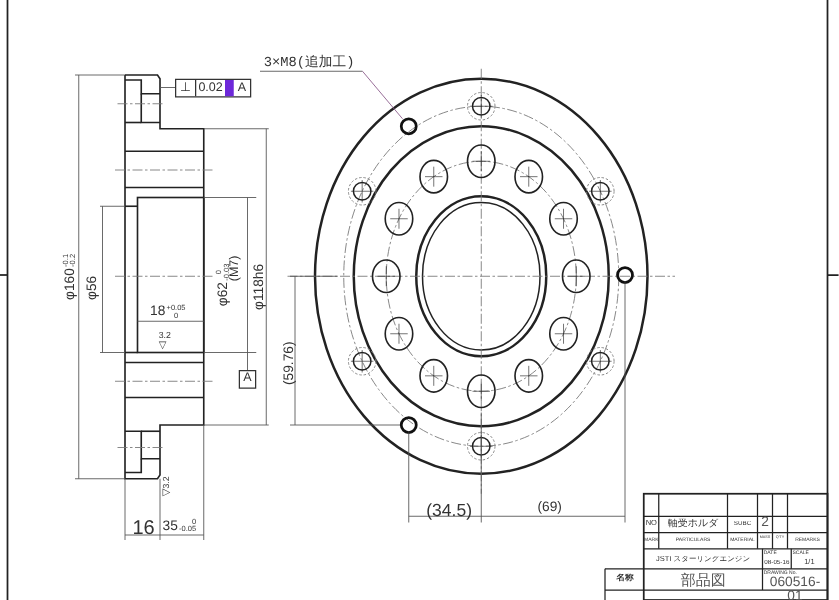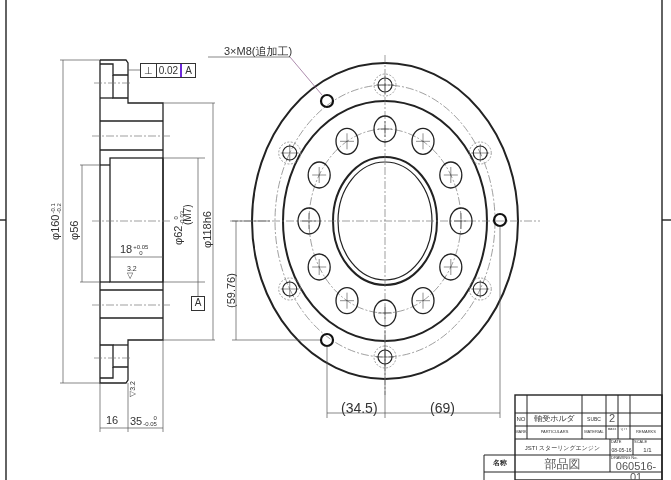--- a/index.html
+++ b/index.html
@@ -181,25 +181,25 @@
     <line x1="618" y1="395" x2="618" y2="439"></line>
     <line x1="630" y1="395" x2="630" y2="439"></line>
     <line x1="610" y1="439" x2="610" y2="472"></line>
     <line x1="633" y1="439" x2="633" y2="455"></line>
     <polyline points="484,455 515,455"></polyline>
     <line x1="484" y1="455" x2="484" y2="480"></line>
     <line x1="484" y1="472" x2="515" y2="472"></line>
   </g>
 </svg>
 
-<div class="lbl" style="left:224px;top:46px;font-size:11px;">3×M8(追加工)</div>
+<div class="lbl" style="left:211px;top:46px;font-size:11px;font-family:Liberation Mono, monospace;">3×M8(追加工)</div>
 
 <div style="position:absolute;left:140px;top:63px;height:13px;border:1px solid #333;display:flex;font-size:10px;color:#333;line-height:13px;background:#fff;">
   <span style="padding:0 3px;border-right:1px solid #333;">⊥</span>
-  <span style="padding:0 2px;border-right:2px solid #6d28d9;">0.02</span>
+  <span style="padding:0 2px;border-right:7px solid #6d28d9;">0.02</span>
   <span style="padding:0 3px;">A</span>
 </div>
 
 <div class="box" style="left:191px;top:296px;width:12px;height:13px;">A</div>
 
 <div class="lbl rot" style="left:50px;top:240px;font-size:11px;">
   <span>φ160</span><span style="display:inline-block;font-size:6px;vertical-align:middle;line-height:6px;margin-left:1px;"><span style="display:block">-0.1</span><span style="display:block">-0.2</span></span>
 </div>
 <div class="lbl rot" style="left:69px;top:240px;font-size:11px;">φ56</div>
 <div class="lbl rot" style="left:173px;top:245px;font-size:11px;">
@@ -210,28 +210,28 @@
 
 <div class="lbl" style="left:120px;top:244px;font-size:11px;">
   <span>18</span><span style="display:inline-block;font-size:6px;vertical-align:top;line-height:6px;margin-left:1px;"><span style="display:block">+0.05</span><span style="display:block;text-align:center">0</span></span>
 </div>
 <div class="lbl" style="left:127px;top:265px;font-size:7px;">
   <span>3.2</span><br><span style="font-size:8px;">▽</span>
 </div>
 <div class="lbl rot" style="left:129px;top:397px;font-size:7px;">
   <span style="font-size:8px;">▽</span><span>3.2</span>
 </div>
-<div class="lbl" style="left:106px;top:415px;font-size:11px;">16</div>
+<div class="lbl" style="left:106px;top:415px;font-size:16px;">16</div>
 <div class="lbl" style="left:130px;top:415px;font-size:11px;">
   <span>35</span><span style="display:inline-block;font-size:6px;vertical-align:bottom;line-height:6px;margin-left:1px;"><span style="display:block;text-align:right">0</span><span style="display:block">-0.05</span></span>
 </div>
 
 <div class="lbl rot" style="left:226px;top:308px;font-size:11px;">(59.76)</div>
 <div class="lbl" style="left:341px;top:401px;font-size:14px;">(34.5)</div>
-<div class="lbl" style="left:430px;top:401px;font-size:14px;">(69)</div>
+<div class="lbl" style="left:430px;top:401px;font-size:11px;">(69)</div>
 
 <div class="tb" style="left:515px;top:416px;width:12px;font-size:6px;">NO</div>
 <div class="tb" style="left:527px;top:415px;width:55px;font-size:8px;">軸受ホルダ</div>
 <div class="tb" style="left:582px;top:417px;width:24px;">SUBC</div>
 <div class="tb" style="left:606px;top:413px;width:12px;font-size:11px;color:#555;">2</div>
 <div class="tb" style="left:515px;top:430px;width:12px;font-size:4px;">MARK</div>
 <div class="tb" style="left:527px;top:430px;width:55px;font-size:4px;">PARTICULARS</div>
 <div class="tb" style="left:582px;top:430px;width:24px;font-size:4px;">MATERIAL</div>
 <div class="tb" style="left:606px;top:428px;width:12px;font-size:3px;">MASS</div>
 <div class="tb" style="left:618px;top:428px;width:12px;font-size:3px;">Q'TY</div>

